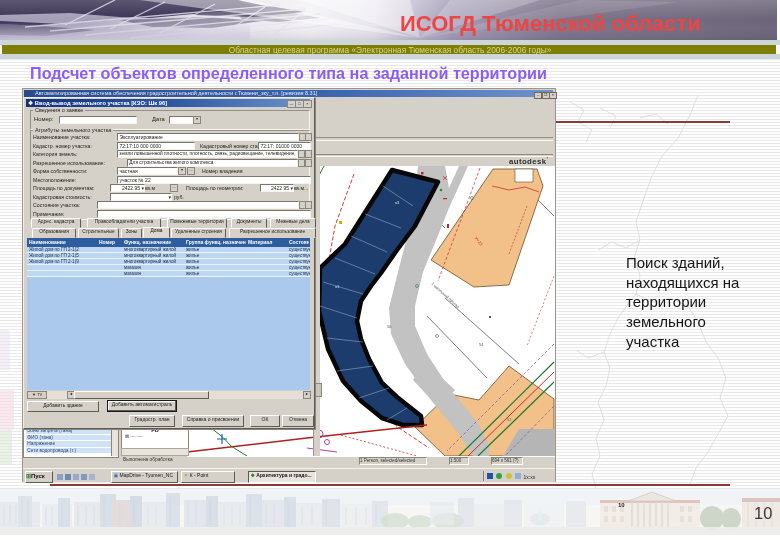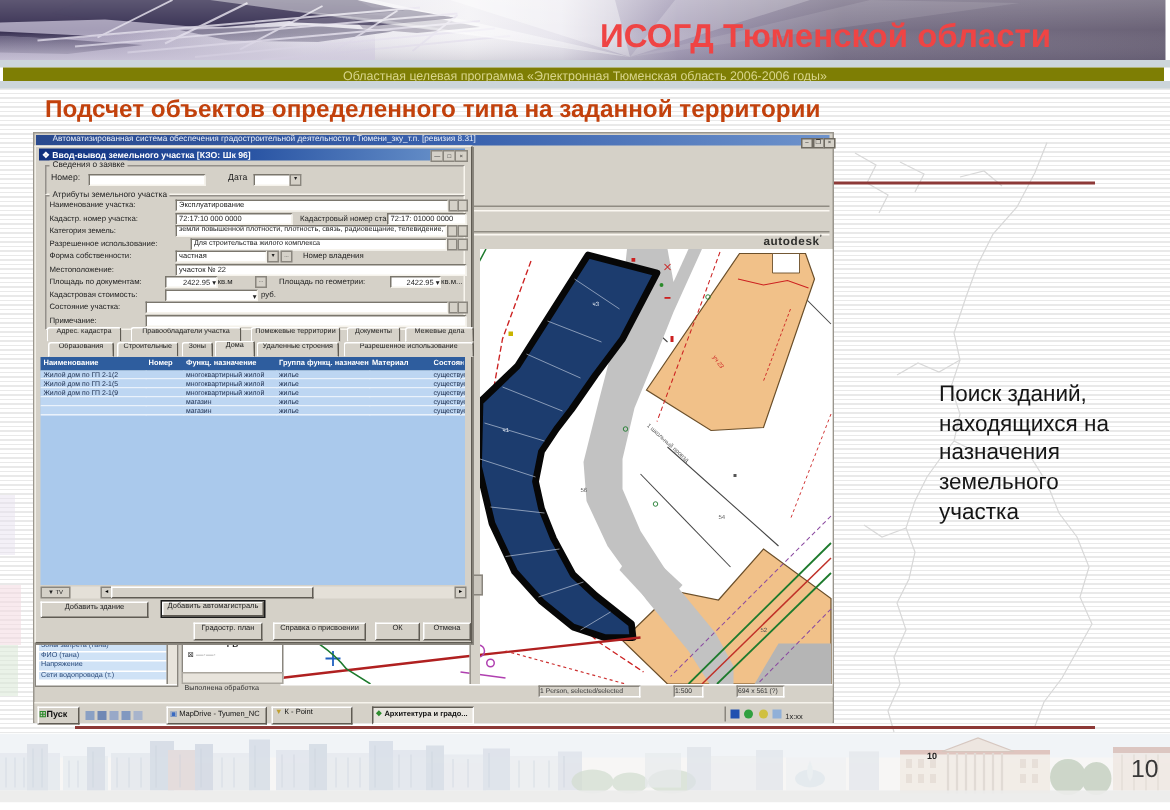--- a/index.html
+++ b/index.html
@@ -96,23 +96,23 @@
   font-size:22px;font-weight:bold;color:#ef4444;letter-spacing:0px;">ИСОГД Тюменской области</div>
 
 <div class="abs" style="left:0;top:40px;width:780px;height:5px;background:#cdd6db;"></div>
 
 <div class="abs" id="oliveband" style="left:2px;top:45px;width:774px;height:8.5px;background:#7e7e04;"></div>
 
 <div class="abs" style="left:0px;top:45.4px;width:780px;text-align:center;font-size:8.3px;color:#d9d58b;">Областная целевая программа «Электронная Тюменская область 2006-2006 годы»</div>
 
 <div class="abs" style="left:0;top:53.5px;width:780px;height:5px;background:#ccd5da;"></div>
 
-<div class="abs" id="redheading" style="left:30px;top:64px;font-size:16.2px;font-weight:bold;color:#c2410c;">Подсчет объектов определенного типа на заданной территории</div>
-
-<div class="abs" id="caption" style="left:626px;top:253px;width:130px;font-size:15px;line-height:19.7px;color:#151515;">Поиск зданий, находящихся на назначения земельного участка</div>
+<div class="abs" id="redheading" style="left:30px;top:64px;font-size:16.2px;font-weight:bold;color:#8b5cf6;">Подсчет объектов определенного типа на заданной территории</div>
+
+<div class="abs" id="caption" style="left:626px;top:253px;width:130px;font-size:15px;line-height:19.7px;color:#151515;">Поиск зданий, находящихся на территории земельного участка</div>
 
 <div class="abs" id="shot" style="left:22px;top:88px;width:532px;height:392px;background:#d5d1c8;border:1px solid #9a968e;font-family:'Liberation Sans',sans-serif;">
 
   <div class="abs" style="left:1px;top:1px;width:529px;height:6.5px;background:linear-gradient(90deg,#2a4a8e,#3a62ae 55%,#6e93cc);"></div>
 
   <div class="abs" style="left:12px;top:1.2px;width:460px;font-size:5.5px;color:#e8eef8;white-space:nowrap;overflow:hidden;">Автоматизированная система обеспечения градостроительной деятельности г.Тюмени_зку_т.п. [ревизия 8.31]</div>
 
   <div class="abs" style="left:511px;top:2.5px;width:6px;height:5px;background:#d5d1c8;border:0.5px solid #6f6a61;font-size:4px;line-height:4px;text-align:center;color:#111;">–</div>
   <div class="abs" style="left:518.5px;top:2.5px;width:6px;height:5px;background:#d5d1c8;border:0.5px solid #6f6a61;font-size:4px;line-height:4px;text-align:center;color:#111;">❐</div>
   <div class="abs" style="left:526px;top:2.5px;width:6px;height:5px;background:#d5d1c8;border:0.5px solid #6f6a61;font-size:4px;line-height:4px;text-align:center;color:#111;">×</div>

